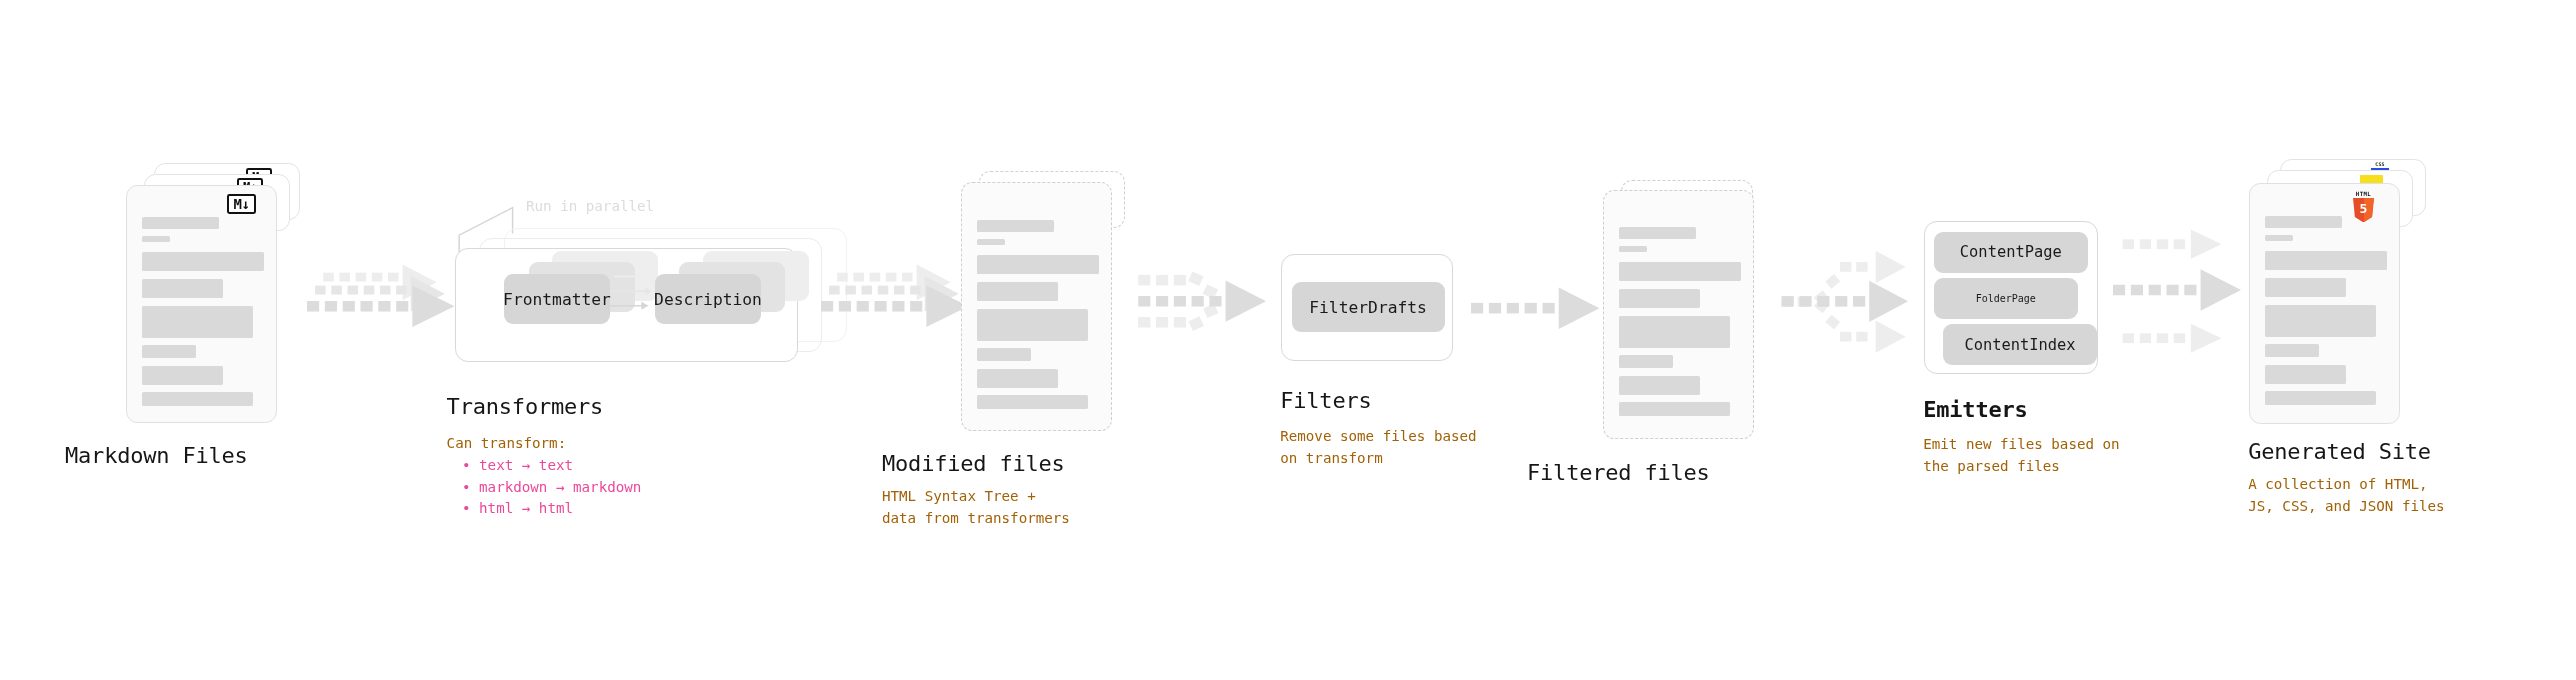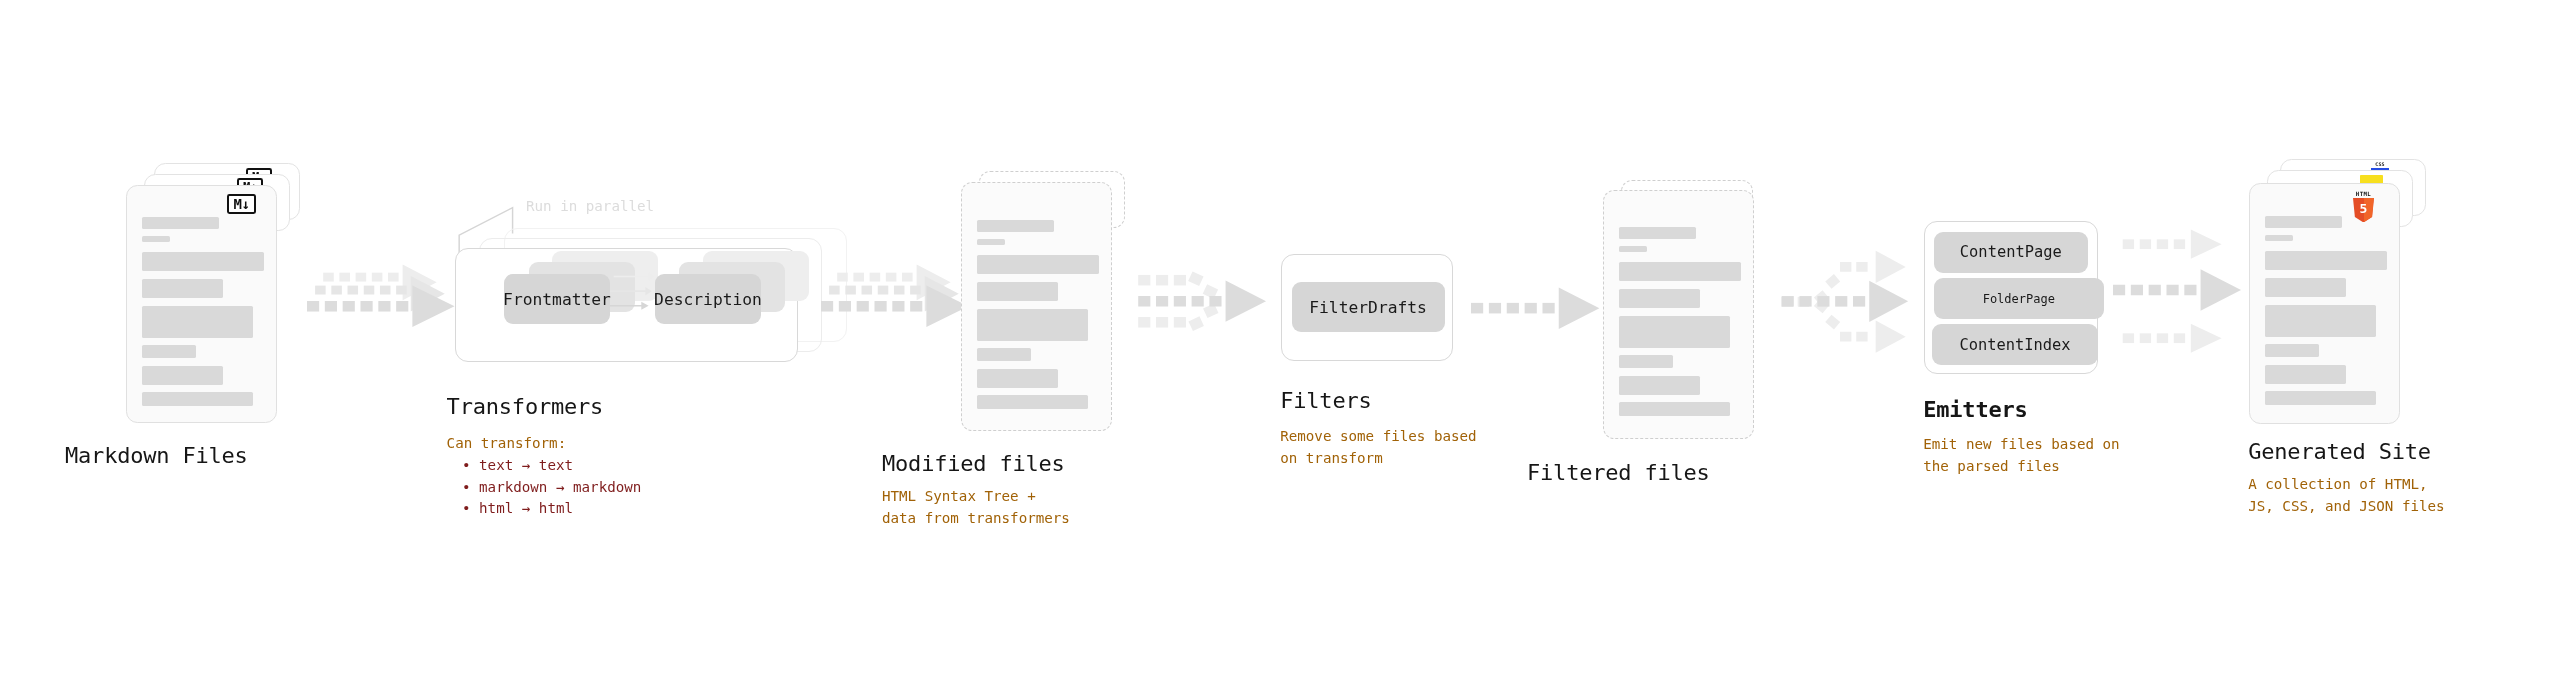--- a/index.html
+++ b/index.html
@@ -122,21 +122,21 @@
     white-space: nowrap;
     letter-spacing: -0.2px;
   }
   .caption {
     position: absolute;
     font-size: 14.2px;
     color: #a16207;
     line-height: 1.52;
     white-space: pre;
   }
-  .bullets { position: absolute; font-size: 14.2px; color: #7f1d1d; line-height: 1.52; }
+  .bullets { position: absolute; font-size: 14.2px; color: #ec4899; line-height: 1.52; }
   .bullets .li { white-space: pre; }
   .parallel-label {
     position: absolute;
     font-size: 14.2px;
     color: #dcdcdc;
     white-space: nowrap;
   }
 
   
   .arrow { position: absolute; }
@@ -392,22 +392,22 @@
           <rect x="68" y="64" width="15" height="13"></rect>
         <rect x="90" y="64" width="15" height="13"></rect>
         <path d="M110 45 L158 70.5 L110 96 Z"></path>
       </g>
     </svg>
   </div>
 
   <div class="node" style="left:1924px; top:221px;">
     <div class="groupbox" style="left:0px; top:0px; width:174px; height:153px;"></div>
     <div class="chip" style="left:9.8px; top:10.6px; width:154px; height:41px; font-size:15.4px;">ContentPage</div>
-    <div class="chip" style="left:9.8px; top:57px; width:170px; height:41px; font-size:12px;">FolderPage</div>
-    <div class="chip" style="left:8px; top:103px; width:166px; height:41px; font-size:15.4px;">ContentIndex</div>
+    <div class="chip" style="left:9.8px; top:57px; width:144px; height:41px; font-size:10px;">FolderPage</div>
+    <div class="chip" style="left:19px; top:103px; width:154px; height:41px; font-size:15.4px;">ContentIndex</div>
     <div class="title" style="left:-0.8px; top:176px;font-weight:bold;">Emitters</div>
     <div class="caption" style="left:-0.8px; top:213px;">Emit new files based on
 the parsed files</div>
   </div>
 
   <div class="arrow" style="left:2113px; top:228px;">
     <svg width="154" height="154" viewBox="0 0 190 190">
       <g fill="#ededed">
         <rect x="12" y="14" width="14" height="12"></rect>
           <rect x="33" y="14" width="14" height="12"></rect>

